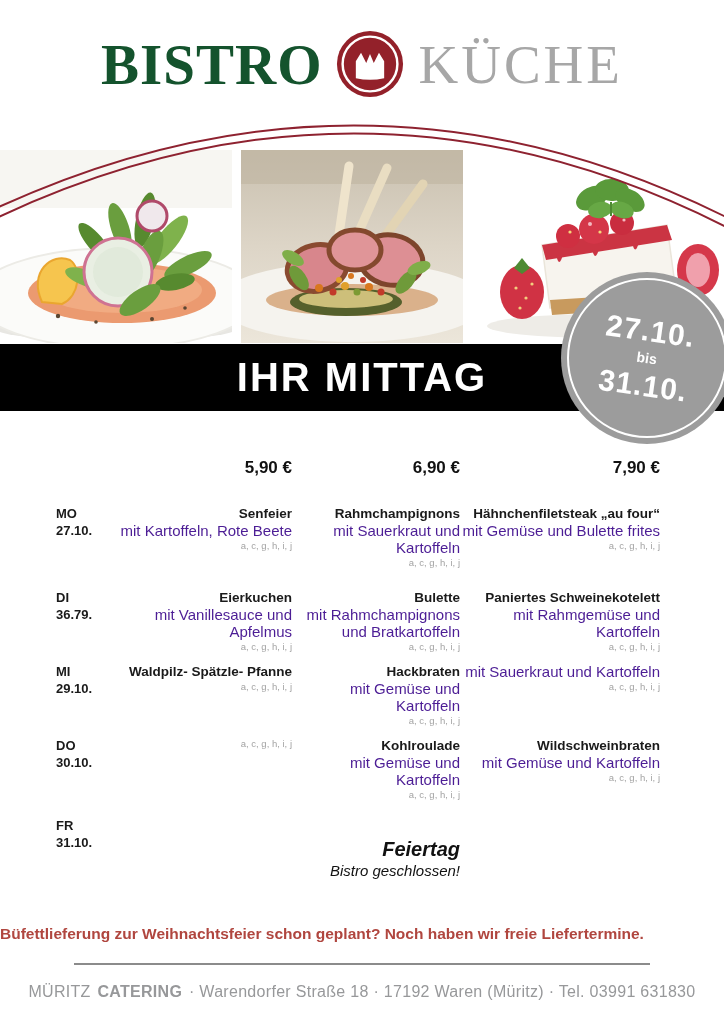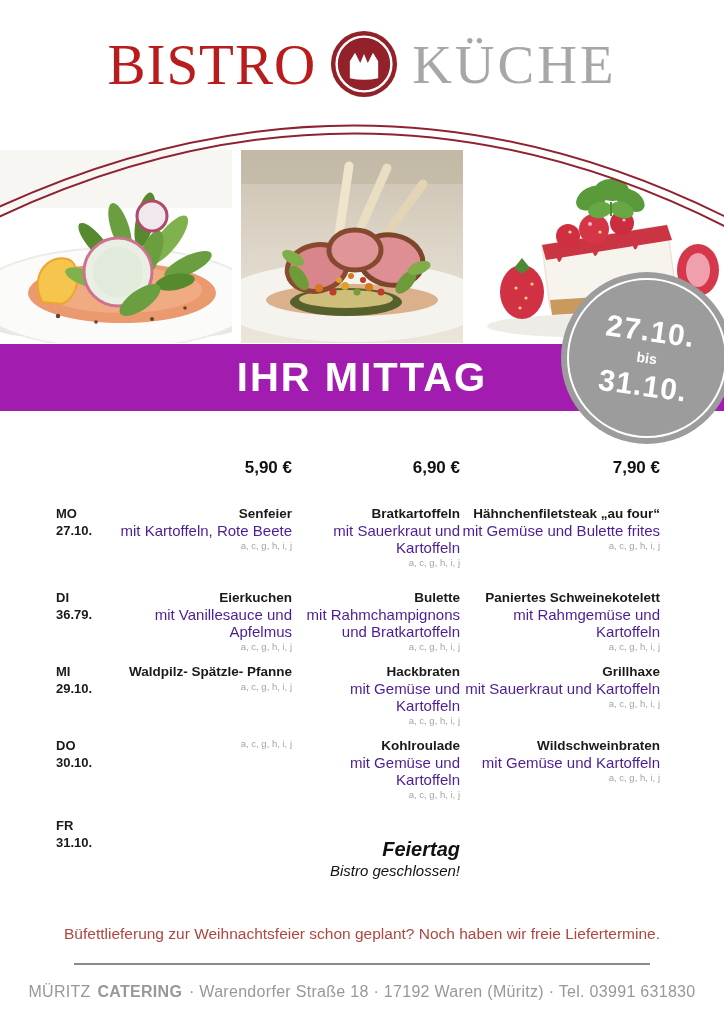--- a/index.html
+++ b/index.html
@@ -1,34 +1,34 @@
 <!DOCTYPE html>
 <html><head>
 <meta charset="utf-8">
 <style>
   html,body{margin:0;padding:0;background:#ffffff;}
   body{width:724px;height:1024px;overflow:hidden;font-family:"Liberation Sans",sans-serif;}
   .page{position:relative;width:724px;height:1024px;background:#fff;overflow:hidden;}
 
   
   .logo{position:absolute;top:30px;left:0;width:724px;display:flex;justify-content:center;align-items:center;gap:14px;z-index:4;}
-  .logo-bistro{font-family:"Liberation Serif",serif;font-weight:normal;font-size:57px;color:#b91c1c;letter-spacing:1px;line-height:1;}
+  .logo-bistro{font-family:"Liberation Serif",serif;font-weight:bold;font-size:57px;color:#14532d;letter-spacing:1px;line-height:1;}
   .logo-kueche{font-family:"Liberation Serif",serif;font-weight:400;font-size:55px;color:#a7a7a7;letter-spacing:3px;line-height:1;}
   .crown-wrap{width:68px;height:68px;flex:0 0 auto;}
 
   
   .photos{position:absolute;top:150px;left:0;width:724px;height:193px;display:flex;gap:9px;z-index:1;}
   .photo{height:193px;overflow:hidden;}
   .photo svg{display:block;}
 
   
   .arc{position:absolute;top:0;left:0;width:724px;height:300px;z-index:3;pointer-events:none;}
 
   
-  .banner{position:absolute;top:344px;left:0;width:724px;height:67px;background:#a21caf;display:flex;align-items:center;justify-content:center;z-index:2;}
+  .banner{position:absolute;top:344px;left:0;width:724px;height:67px;background:#000000;display:flex;align-items:center;justify-content:center;z-index:2;}
   .banner-title{color:#ffffff;font-weight:bold;font-size:40px;letter-spacing:2px;}
 
   
   .badge{position:absolute;left:561px;top:272px;width:172px;height:172px;border-radius:50%;background:#9c9c9c;z-index:5;display:flex;align-items:center;justify-content:center;}
   .badge::before{content:"";position:absolute;inset:6px;border:2px solid #ffffff;border-radius:50%;}
   .badge-text{transform:rotate(8deg);text-align:center;color:#ffffff;font-weight:bold;line-height:1;}
   .badge-from,.badge-to{font-size:30px;letter-spacing:1px;}
   .badge-bis{font-size:14px;margin:5px 0 6px 0;}
 
   
@@ -40,21 +40,21 @@
   .c3{left:400px;width:212px;}
   .price{font-weight:bold;font-size:17px;color:#111;}
   .title{font-weight:bold;font-size:13.5px;line-height:17px;color:#1a1a1a;}
   .desc{font-size:15px;line-height:17px;color:#4c1d95;white-space:pre-line;}
   .allerg{font-size:9.5px;line-height:13px;color:#a3a3a3;}
   .holiday{padding-top:22px;}
   .holiday-title{font-weight:bold;font-style:italic;font-size:20px;line-height:21px;color:#111;}
   .holiday-note{font-style:italic;font-size:15px;line-height:21px;color:#111;}
 
   
-  .promo{position:absolute;top:925px;left:0;width:724px;text-align:center;font-weight:normal;font-size:15.5px;color:#b0463f;}
+  .promo{position:absolute;top:925px;left:0;width:724px;text-align:left;font-weight:bold;font-size:15.5px;color:#b0463f;}
   .footer-line{position:absolute;top:963px;left:74px;width:576px;height:2px;background:#8b8b8b;}
   .footer{position:absolute;top:983px;left:0;width:724px;text-align:center;font-size:16px;color:#97989a;letter-spacing:0.3px;}
   .footer .bold{font-weight:bold;}
   .footer .brand{margin-right:2px;}
   .footer .rest{margin-left:2px;}
 </style>
 </head>
 <body>
 
 <div class="page">
@@ -207,21 +207,21 @@
     <div class="cell c-day">
       <div>MO</div>
       <div>27.10.</div>
     </div>
     <div class="cell c1">
       <div class="title">Senfeier</div>
       <div class="desc">mit Kartoffeln, Rote Beete</div>
       <div class="allerg">a, c, g, h, i, j</div>
     </div>
     <div class="cell c2">
-      <div class="title">Bratkartoffeln</div>
+      <div class="title">Rahmchampignons</div>
       <div class="desc">mit Sauerkraut und Kartoffeln</div>
       <div class="allerg">a, c, g, h, i, j</div>
     </div>
     <div class="cell c3">
       <div class="title">Hähnchenfiletsteak „au four“</div>
       <div class="desc">mit Gemüse und Bulette frites</div>
       <div class="allerg">a, c, g, h, i, j</div>
     </div>
   </div>
 
@@ -258,21 +258,20 @@
       <div class="title">Waldpilz- Spätzle- Pfanne</div>
       <div class="desc"></div>
       <div class="allerg">a, c, g, h, i, j</div>
     </div>
     <div class="cell c2">
       <div class="title">Hackbraten</div>
       <div class="desc">mit Gemüse und Kartoffeln</div>
       <div class="allerg">a, c, g, h, i, j</div>
     </div>
     <div class="cell c3">
-      <div class="title">Grillhaxe</div>
       <div class="desc">mit Sauerkraut und Kartoffeln</div>
       <div class="allerg">a, c, g, h, i, j</div>
     </div>
   </div>
 
   <div class="mrow" style="top:737px">
     <div class="cell c-day">
       <div>DO</div>
       <div>30.10.</div>
     </div>

